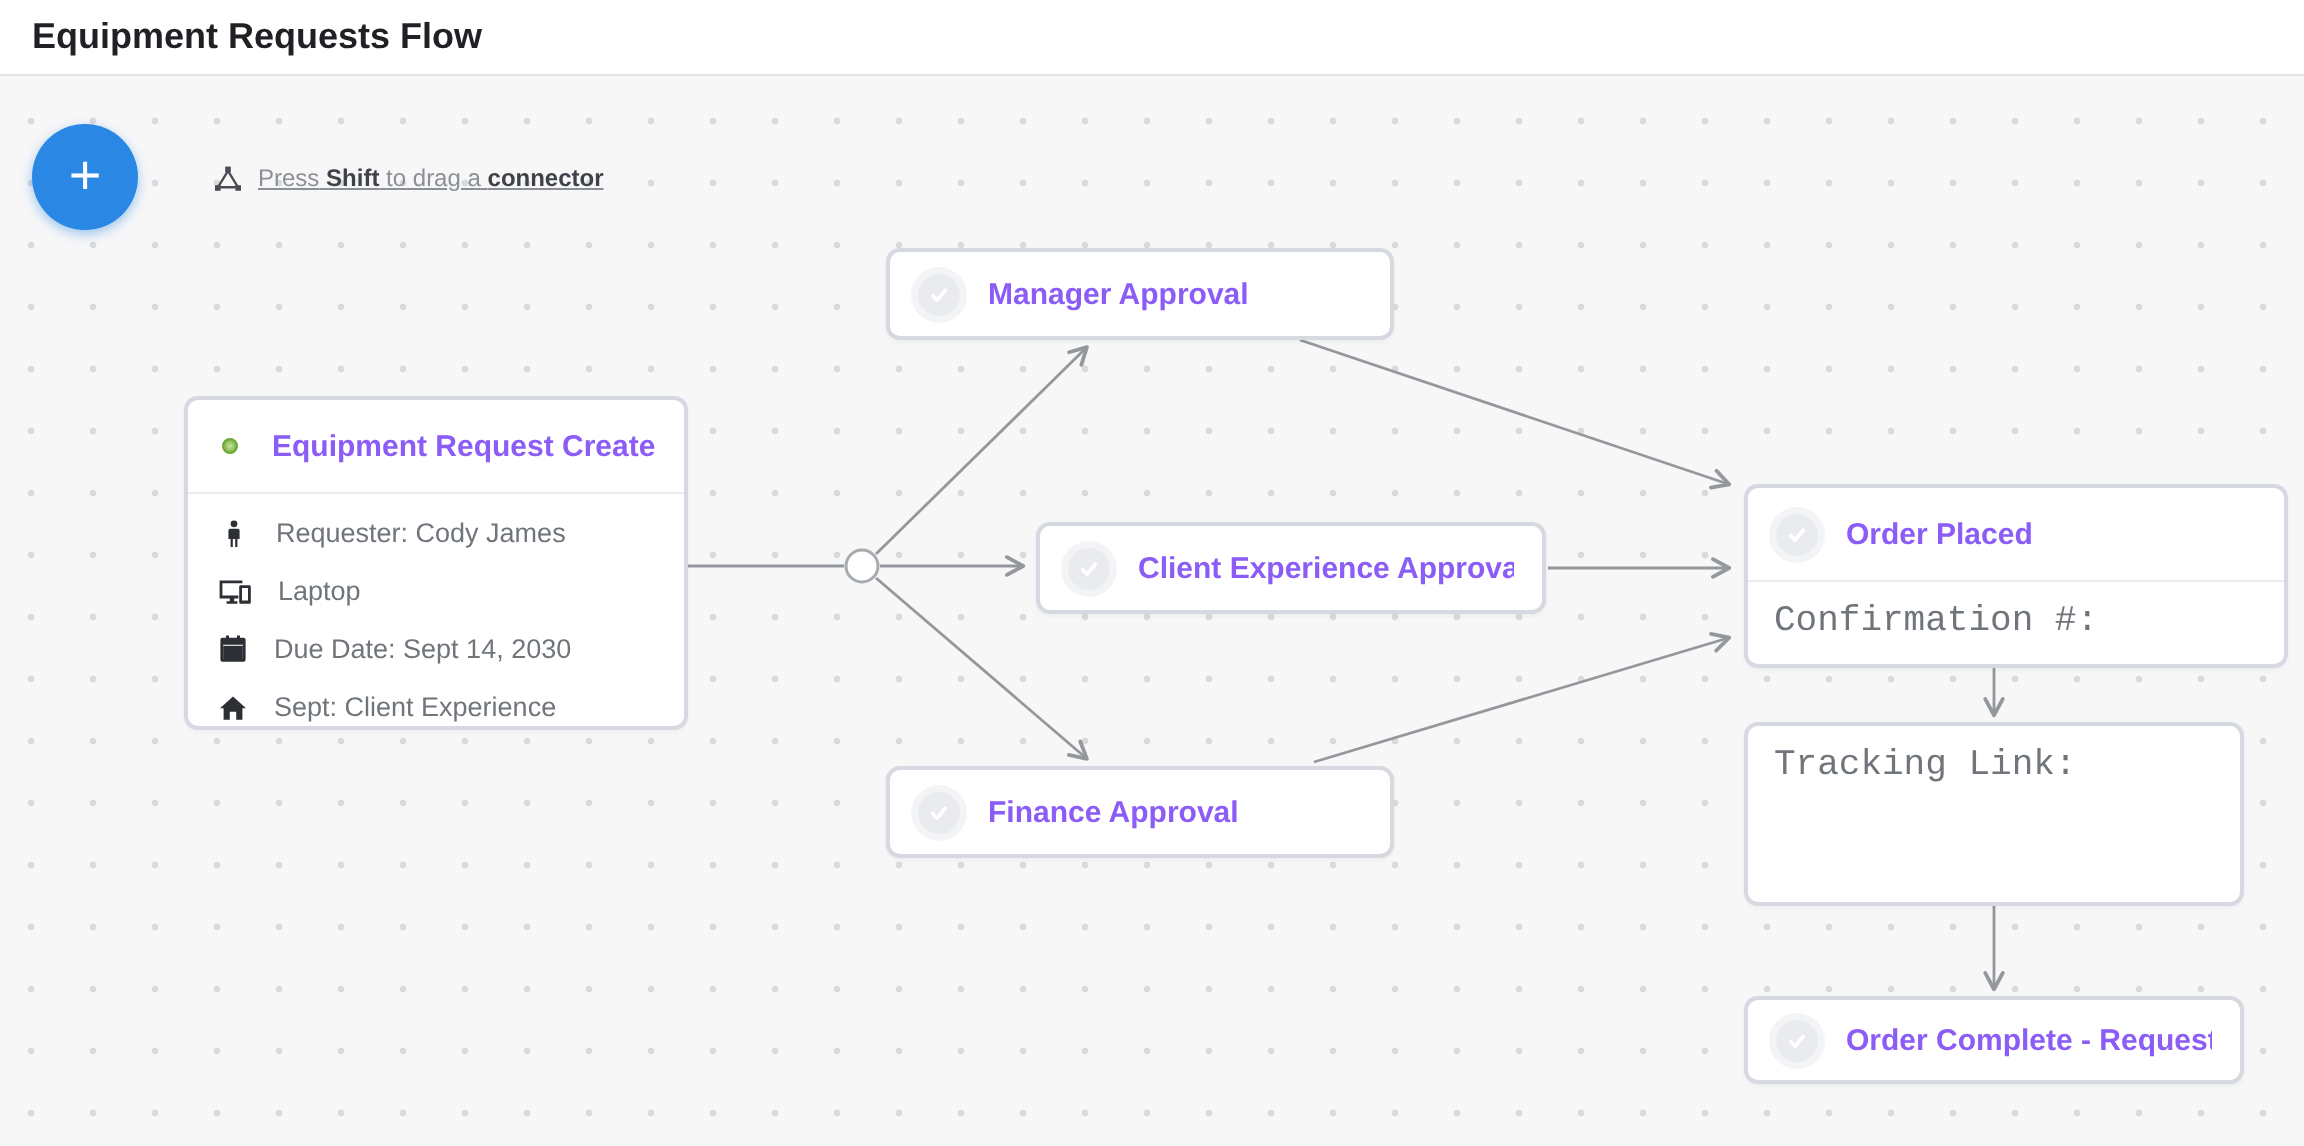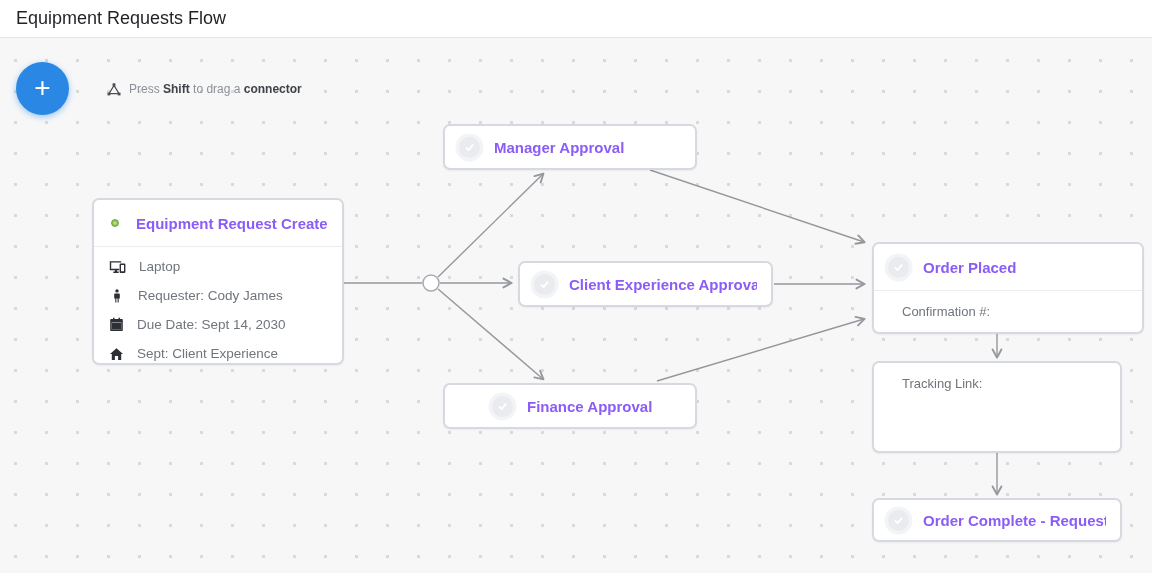--- a/index.html
+++ b/index.html
@@ -7,41 +7,41 @@
   body {
     width:1152px; height:573px; overflow:hidden; background:#fff;
     font-family:"Liberation Sans", sans-serif;
   }
 
   
   .app-header {
     height:38px; background:#fff; border-bottom:1px solid #e4e5e7;
     display:flex; align-items:center; padding:0 16px;
   }
-  .app-title { font-size:18px; font-weight:400; color:#1f2125; }
+  .app-title { font-size:18px; font-weight:700; color:#1f2125; }
 
   
   .canvas {
     position:relative; width:1152px; height:535px;
     background-color:#f7f7f8;
     background-image:radial-gradient(circle,#d9dadc 1.7px, rgba(0,0,0,0) 1.8px);
     background-size:31px 31px; background-position:0px 7px;
   }
 
   .fab {
     position:absolute; left:16px; top:24px; width:53px; height:53px;
     border-radius:50%; background:#2b87e4; color:#fff;
     display:flex; align-items:center; justify-content:center;
     box-shadow:0 2px 6px rgba(43,135,228,.45); cursor:pointer;
   }
   .fab span { font-size:28px; line-height:1; margin-top:-2px; }
 
   .hint {
     position:absolute; left:107px; top:44px; display:flex; align-items:center;
-    gap:8px; font-size:12px; color:#8b9097; white-space:nowrap;
+    gap:8px; font-size:12px; color:#8b9097; white-space:nowrap;text-decoration:underline;
   }
   .hint b { color:#3f4349; font-weight:700; }
 
   
   .node {
     position:absolute; background:#fff; border:2px solid #d6dae0;
     border-radius:7px; box-shadow:0 1px 2px rgba(20,30,50,.05); overflow:hidden;
   }
   .node-row { display:flex; align-items:center; gap:14px; padding:0 14px; height:100%; }
   .node-header {
@@ -62,32 +62,32 @@
     background:radial-gradient(circle,#c8e89e 0%,#7db343 75%);
     border:1px solid #6da839; margin:0 3px;
   }
   .details { padding:5px 0; }
   .detail-row {
     display:flex; align-items:center; gap:13px; padding:0 15px;
     height:29px; font-size:13.5px; color:#70757c; white-space:nowrap;
   }
   .detail-row svg { flex:0 0 auto; }
   .field-row {
-    display:flex; align-items:center; padding:0 28px; height:40px;
-    font-size:13px; color:#70757c; white-space:nowrap;
+    display:flex; align-items:center; padding:0 13px; height:40px;
+    font-size:18px; color:#70757c; white-space:nowrap;font-family:Liberation Mono, monospace;
   }
 
   .wires { position:absolute; left:0; top:0; pointer-events:none; }
   .wires line { stroke:#94979c; stroke-width:1.4; }
 
   
   #n-equipment { left:92px;  top:160px; width:252px; height:167px; }
   #n-manager   { left:443px; top:86px;  width:254px; height:46px;  }
   #n-client    { left:518px; top:223px; width:255px; height:46px;  }
-  #n-finance   { left:443px; top:345px; width:254px; height:46px;padding-left:33px;  }
+  #n-finance   { left:443px; top:345px; width:254px; height:46px;  }
   #n-placed    { left:872px; top:204px; width:272px; height:92px;  }
   #n-shipped   { left:872px; top:323px; width:250px; height:92px;  }
   #n-complete  { left:872px; top:460px; width:250px; height:44px;  }
 </style>
 </head>
 <body>
 
 <div class="app-header">
   <div class="app-title">Equipment Requests Flow</div>
 </div>
@@ -126,34 +126,34 @@
     <span><span>Press</span>&nbsp;<b>Shift</b>&nbsp;<span>to drag a</span>&nbsp;<b>connector</b></span>
   </div>
 
   <div class="node" id="n-equipment">
     <div class="node-header">
       <span class="green-dot"></span>
       <span class="node-title">Equipment Request Created ...</span>
     </div>
     <div class="details">
       <div class="detail-row">
+        <svg width="16" height="16" viewBox="0 0 16 16" fill="#2c2f34">
+          <circle cx="8" cy="2.9" r="1.7"></circle>
+          <path d="M6.2 5.4h3.6c.6 0 1 .45 1 1v4.1H9.7v4H8.6v-4H7.4v4H6.3v-4H5.2V6.4c0-.55.4-1 1-1z"></path>
+        </svg>
+        <span>Requester: Cody James</span>
+      </div>
+      <div class="detail-row">
         <svg width="17" height="15" viewBox="0 0 17 15" fill="#2c2f34">
           <path d="M0.8 2.2h11.4v1.4H2.2v6.2h8v1.4H8.1v1.4h1.6v1.3H4.3v-1.3h1.6v-1.4H0.8V2.2z"></path>
           <path d="M11.4 4.6h4.2c.5 0 .8.35.8.8v7.7c0 .45-.3.8-.8.8h-4.2c-.5 0-.8-.35-.8-.8V5.4c0-.45.3-.8.8-.8zm.6 1.4v6.2h3V6h-3z"></path>
         </svg>
         <span>Laptop</span>
       </div>
       <div class="detail-row">
-        <svg width="16" height="16" viewBox="0 0 16 16" fill="#2c2f34">
-          <circle cx="8" cy="2.9" r="1.7"></circle>
-          <path d="M6.2 5.4h3.6c.6 0 1 .45 1 1v4.1H9.7v4H8.6v-4H7.4v4H6.3v-4H5.2V6.4c0-.55.4-1 1-1z"></path>
-        </svg>
-        <span>Requester: Cody James</span>
-      </div>
-      <div class="detail-row">
         <svg width="15" height="15" viewBox="0 0 15 15" fill="#2c2f34">
           <path d="M4 0.8h1.5v1.1h4V0.8H11v1.1h1.8c.55 0 1 .45 1 1v10c0 .55-.45 1-1 1H2.2c-.55 0-1-.45-1-1v-10c0-.55.45-1 1-1H4V0.8zM2.6 5.4v7.1h9.8V5.4H2.6z"></path>
           <rect x="2.6" y="5.9" width="9.8" height="6.6"></rect>
         </svg>
         <span>Due Date: Sept 14, 2030</span>
       </div>
       <div class="detail-row">
         <svg width="15" height="14" viewBox="0 0 15 14" fill="#2c2f34">
           <path d="M7.5 1.2 L14 7.1 H12.2 V12.9 H9.1 V8.9 H5.9 V12.9 H2.8 V7.1 H1 Z"></path>
         </svg>

